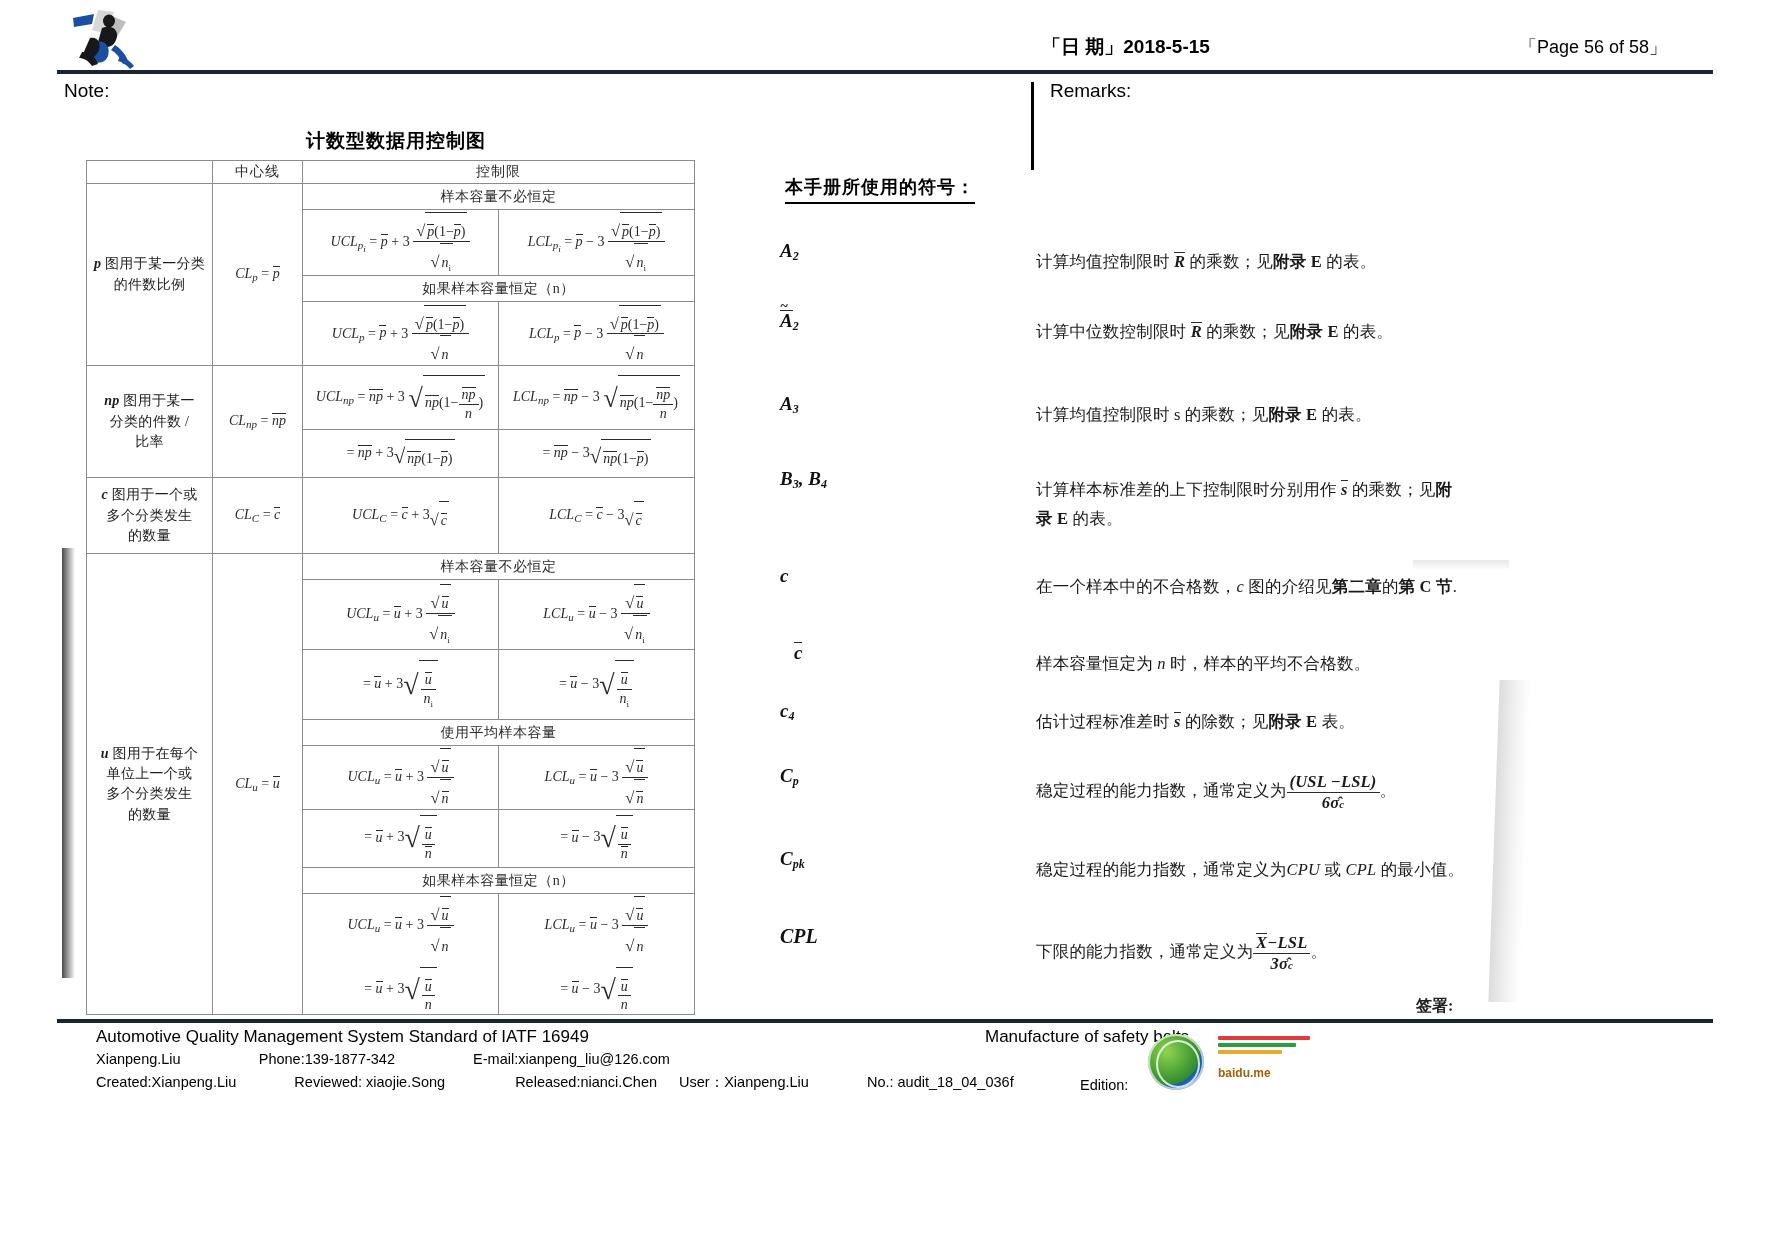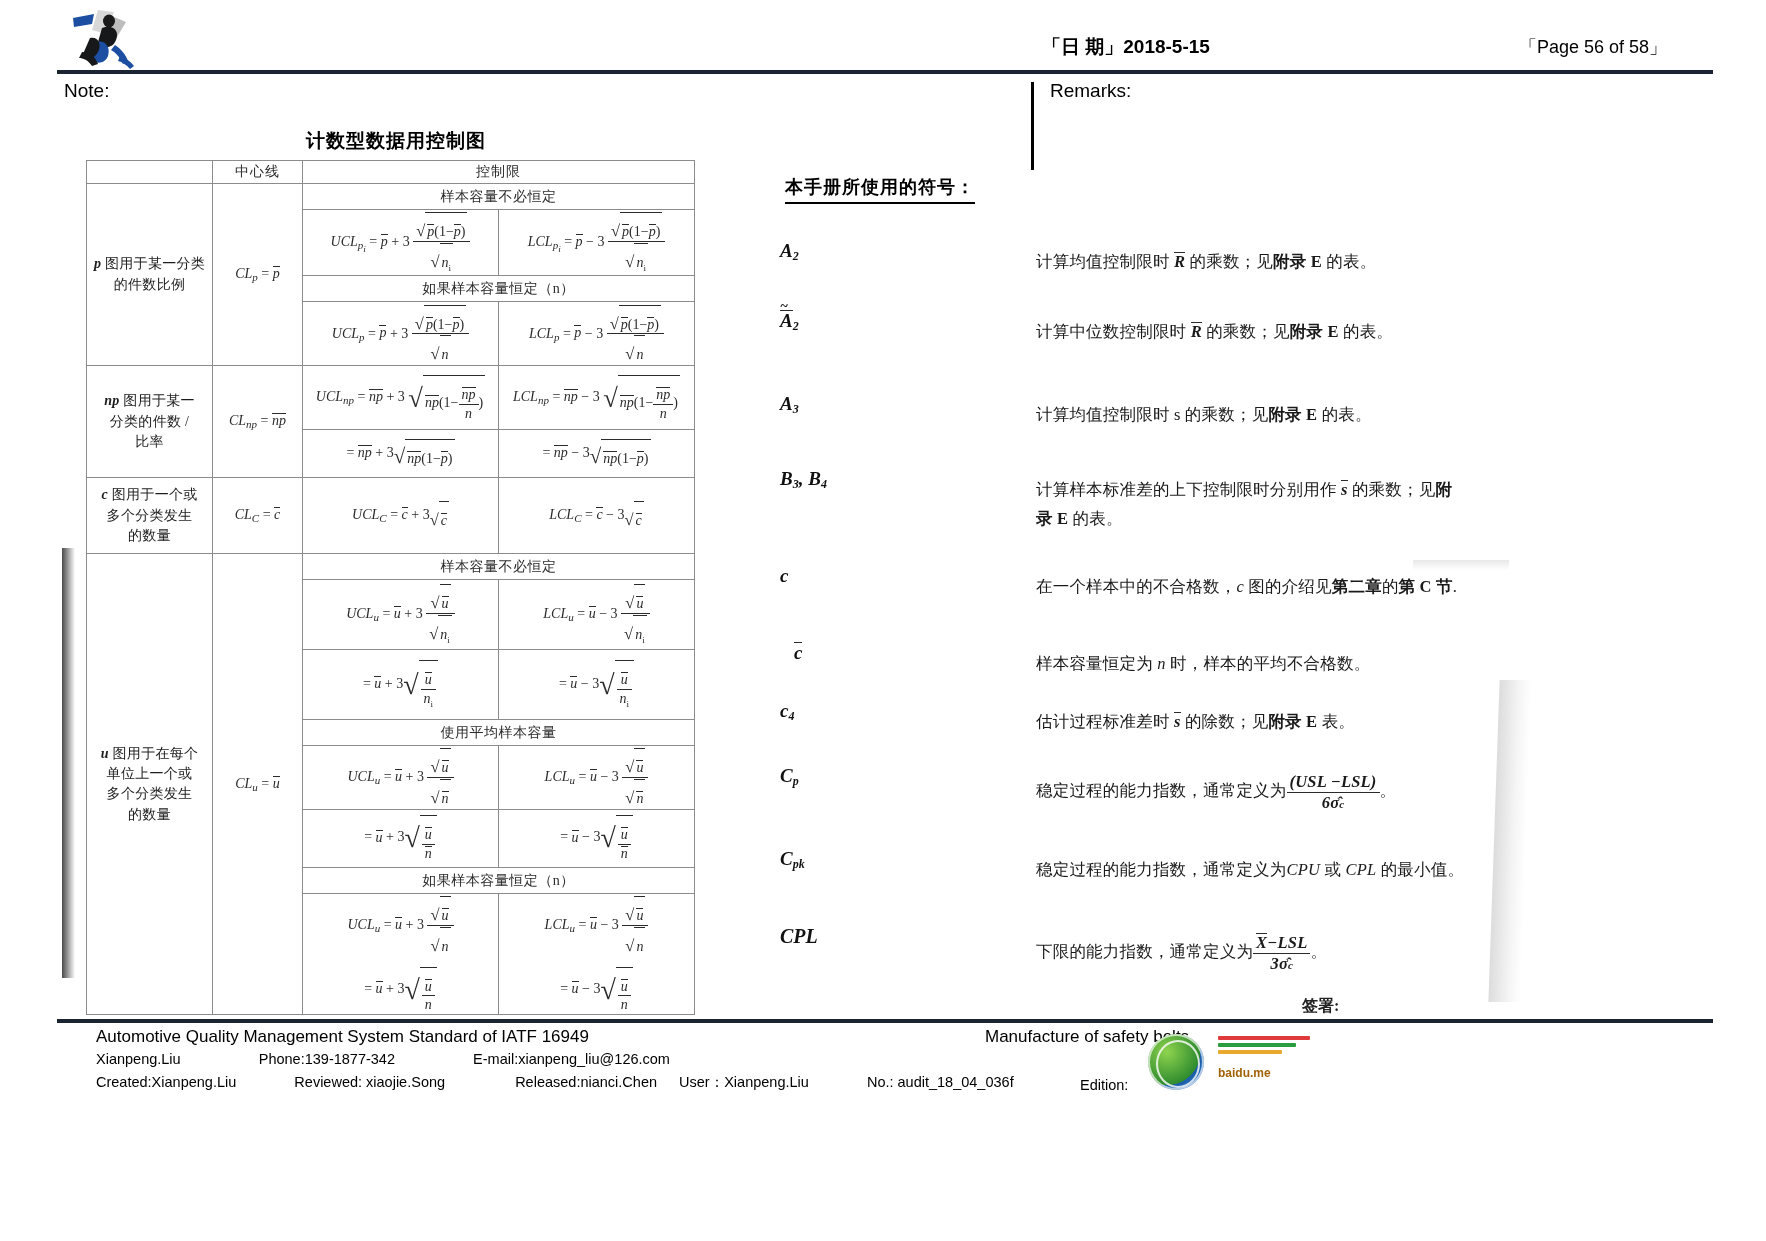--- a/index.html
+++ b/index.html
@@ -111,21 +111,21 @@
     position:absolute; left:62px; top:548px; width:13px; height:430px;
     background:linear-gradient(to right,#4a4a4a,#9a9a9a 45%,#ffffff);
   }
   .shadow-top-right {
     position:absolute; left:1413px; top:560px; width:96px; height:10px;
     background:linear-gradient(to bottom,#e8e8e8,#ffffff);
   }
 
   
   .sign-label {
-    position:absolute; left:1302px; top:996px; font-size:16px;
+    position:absolute; left:1416px; top:996px; font-size:16px;
     font-family:"Liberation Serif", serif; font-weight:bold; color:#222;
   }
 
   
   .ftr-rule { position:absolute; left:57px; top:1019px; width:1656px; height:4px; background:#1b2432; }
   .ftr { position:absolute; left:0; top:1023px; width:1766px; height:90px;
          font-size:16px; color:#000; }
   .ftr-l1 { position:absolute; left:96px; top:4px; font-size:17px; white-space:nowrap; }
   .ftr-l2 { position:absolute; left:96px; top:28px; font-size:14.5px; white-space:nowrap; }
   .ftr-l3 { position:absolute; left:96px; top:50px; font-size:14.5px; white-space:nowrap; }

